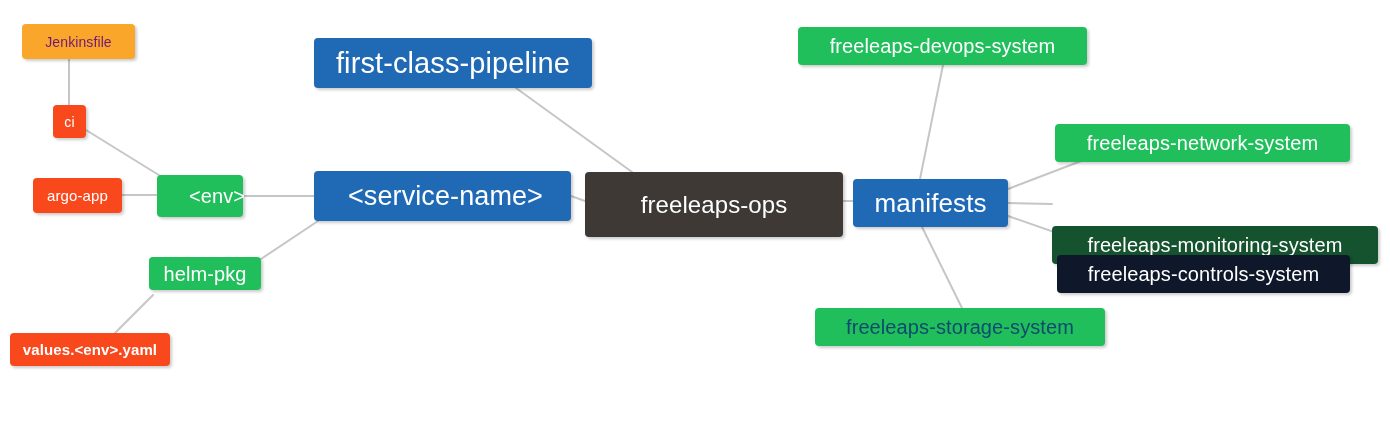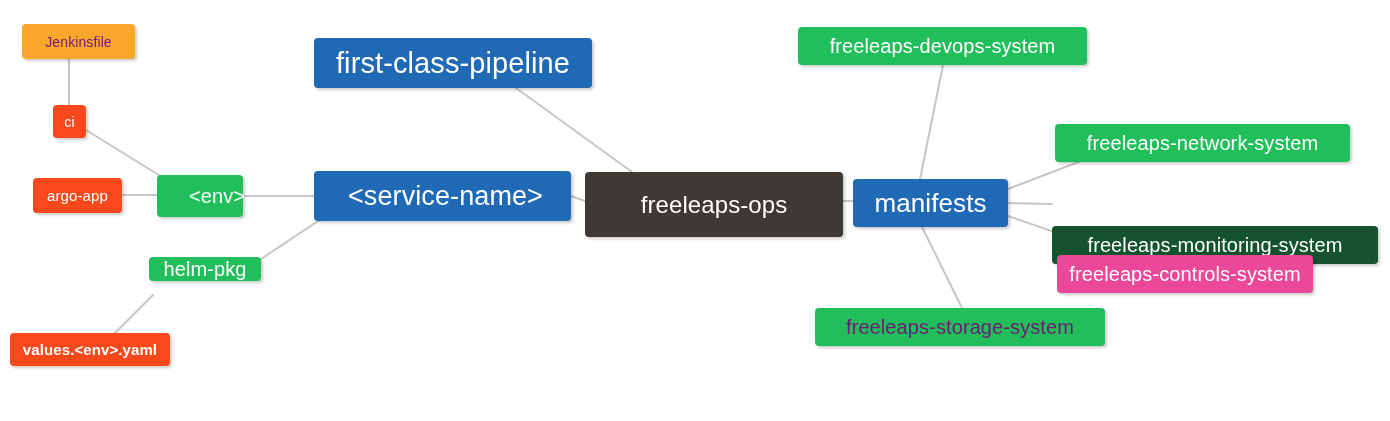--- a/index.html
+++ b/index.html
@@ -71,21 +71,21 @@
       </div>
       <div class="node" style="left: 53px; top: 105px; width: 33px; height: 33px; background: rgb(248, 72, 28); color: rgb(255, 255, 255); font-size: 14px;">
         <span class="node-label">ci</span>
       </div>
       <div class="node" style="left: 33px; top: 178px; width: 89px; height: 35px; background: rgb(248, 72, 28); color: rgb(255, 255, 255); font-size: 15px;">
         <span class="node-label">argo-app</span>
       </div>
       <div class="node" style="left: 157px; top: 175px; width: 86px; height: 42px; background: rgb(33, 191, 91); color: rgb(255, 255, 255); font-size: 20px; padding-left: 44px;">
         <span class="node-label">&lt;env&gt;</span>
       </div>
-      <div class="node" style="left: 149px; top: 257px; width: 112px; height: 24px; background: rgb(33, 191, 91); color: rgb(255, 255, 255); font-size: 20px;">
+      <div class="node" style="left: 149px; top: 257px; width: 112px; height: 33px; background: rgb(33, 191, 91); color: rgb(255, 255, 255); font-size: 20px;">
         <span class="node-label">helm-pkg</span>
       </div>
       <div class="node" style="left: 10px; top: 333px; width: 160px; height: 33px; background: rgb(248, 72, 28); color: rgb(255, 255, 255); font-size: 15px; font-weight: bold;">
         <span class="node-label">values.&lt;env&gt;.yaml</span>
       </div>
       <div class="node" style="left: 314px; top: 171px; width: 257px; height: 50px; background: rgb(32, 105, 181); color: rgb(255, 255, 255); font-size: 27px; padding-left: 16px;">
         <span class="node-label">&lt;service-name&gt;</span>
       </div>
       <div class="node" style="left: 314px; top: 38px; width: 278px; height: 50px; background: rgb(32, 105, 181); color: rgb(255, 255, 255); font-size: 29px;">
         <span class="node-label">first-class-pipeline</span>
@@ -98,20 +98,20 @@
       </div>
       <div class="node" style="left: 798px; top: 27px; width: 289px; height: 38px; background: rgb(33, 191, 91); color: rgb(255, 255, 255); font-size: 20px;">
         <span class="node-label">freeleaps-devops-system</span>
       </div>
       <div class="node" style="left: 1055px; top: 124px; width: 295px; height: 38px; background: rgb(33, 191, 91); color: rgb(255, 255, 255); font-size: 20px;">
         <span class="node-label">freeleaps-network-system</span>
       </div>
       <div class="node" style="left: 1052px; top: 200px; width: 326px; height: 38px; background: #14532d; color: rgb(255, 255, 255); font-size: 20px; margin-top: 26px;">
         <span class="node-label">freeleaps-monitoring-system</span>
       </div>
-      <div class="node" style="left: 1057px; top: 255px; width: 256px; height: 38px; background: #ec4899; color: rgb(255, 255, 255); font-size: 20px;">
+      <div class="node" style="left: 1057px; top: 255px; width: 293px; height: 38px; background: #0f172a; color: rgb(255, 255, 255); font-size: 20px;">
         <span class="node-label">freeleaps-controls-system</span>
       </div>
-      <div class="node" style="left: 815px; top: 308px; width: 290px; height: 38px; background: rgb(33, 191, 91); color: #701a75; font-size: 20px;">
+      <div class="node" style="left: 815px; top: 308px; width: 290px; height: 38px; background: rgb(33, 191, 91); color: #0c4a6e; font-size: 20px;">
         <span class="node-label">freeleaps-storage-system</span>
       </div>
     </div>
 </div>
 
 </body></html>

